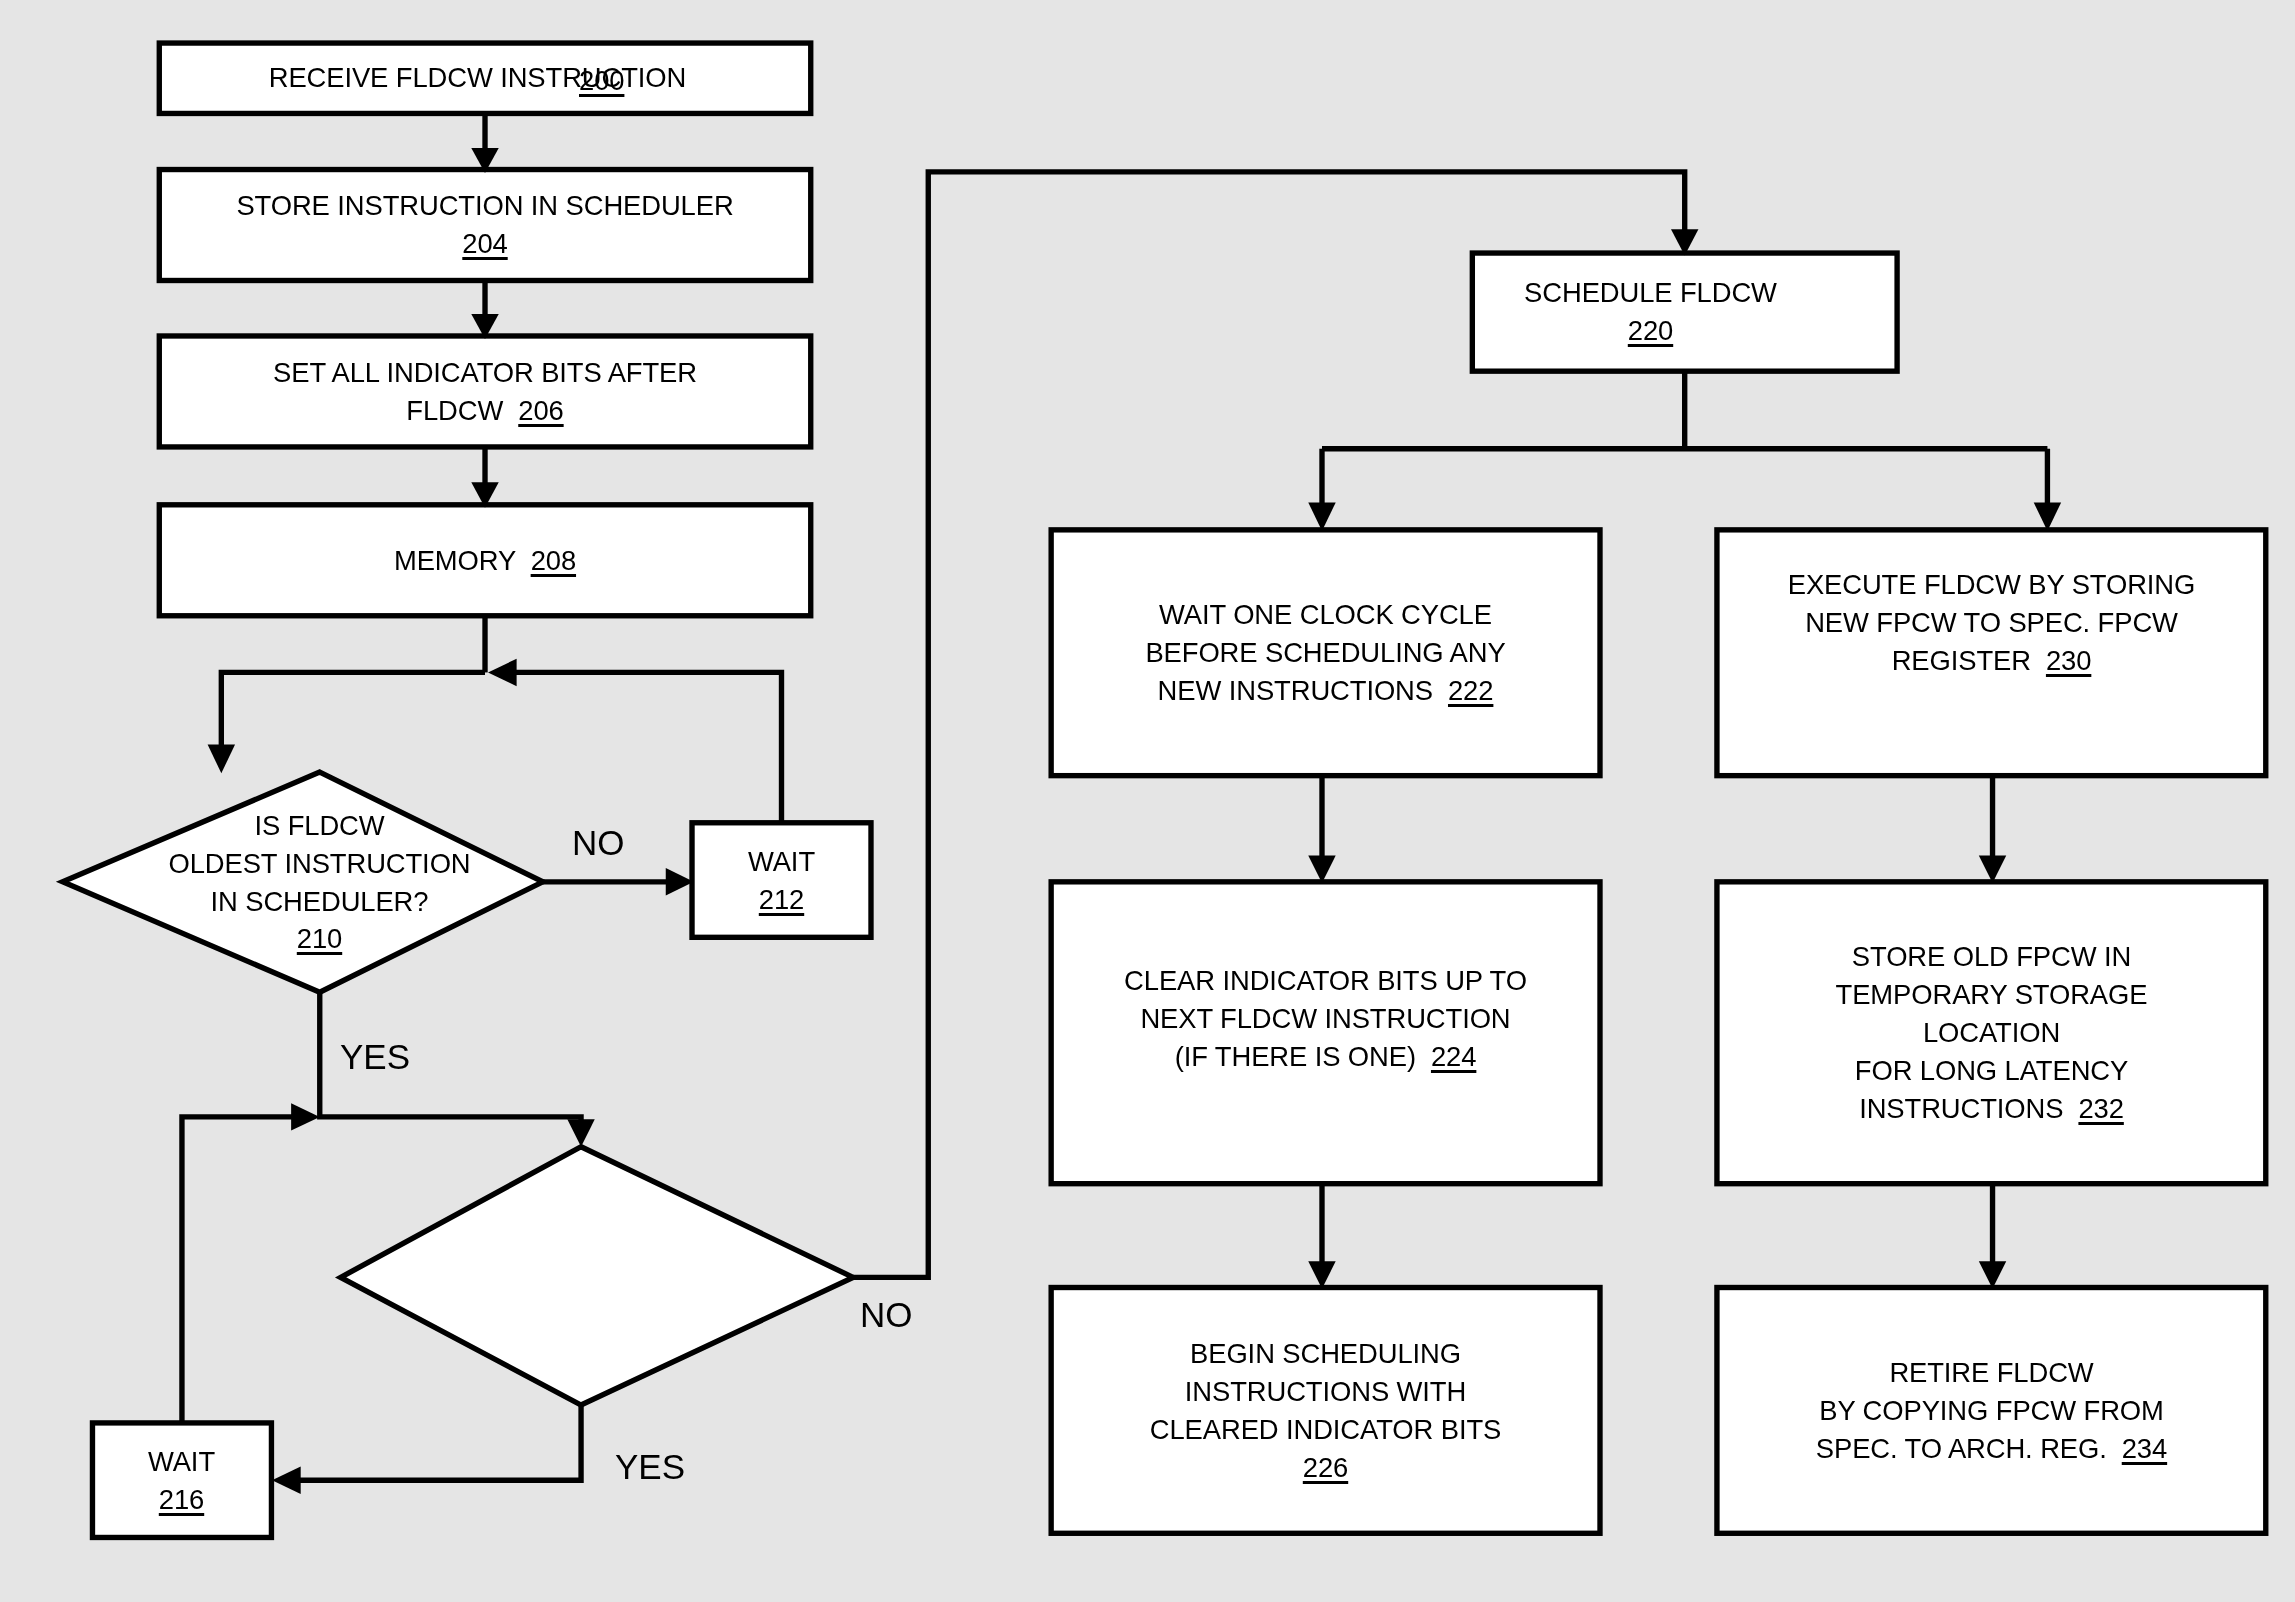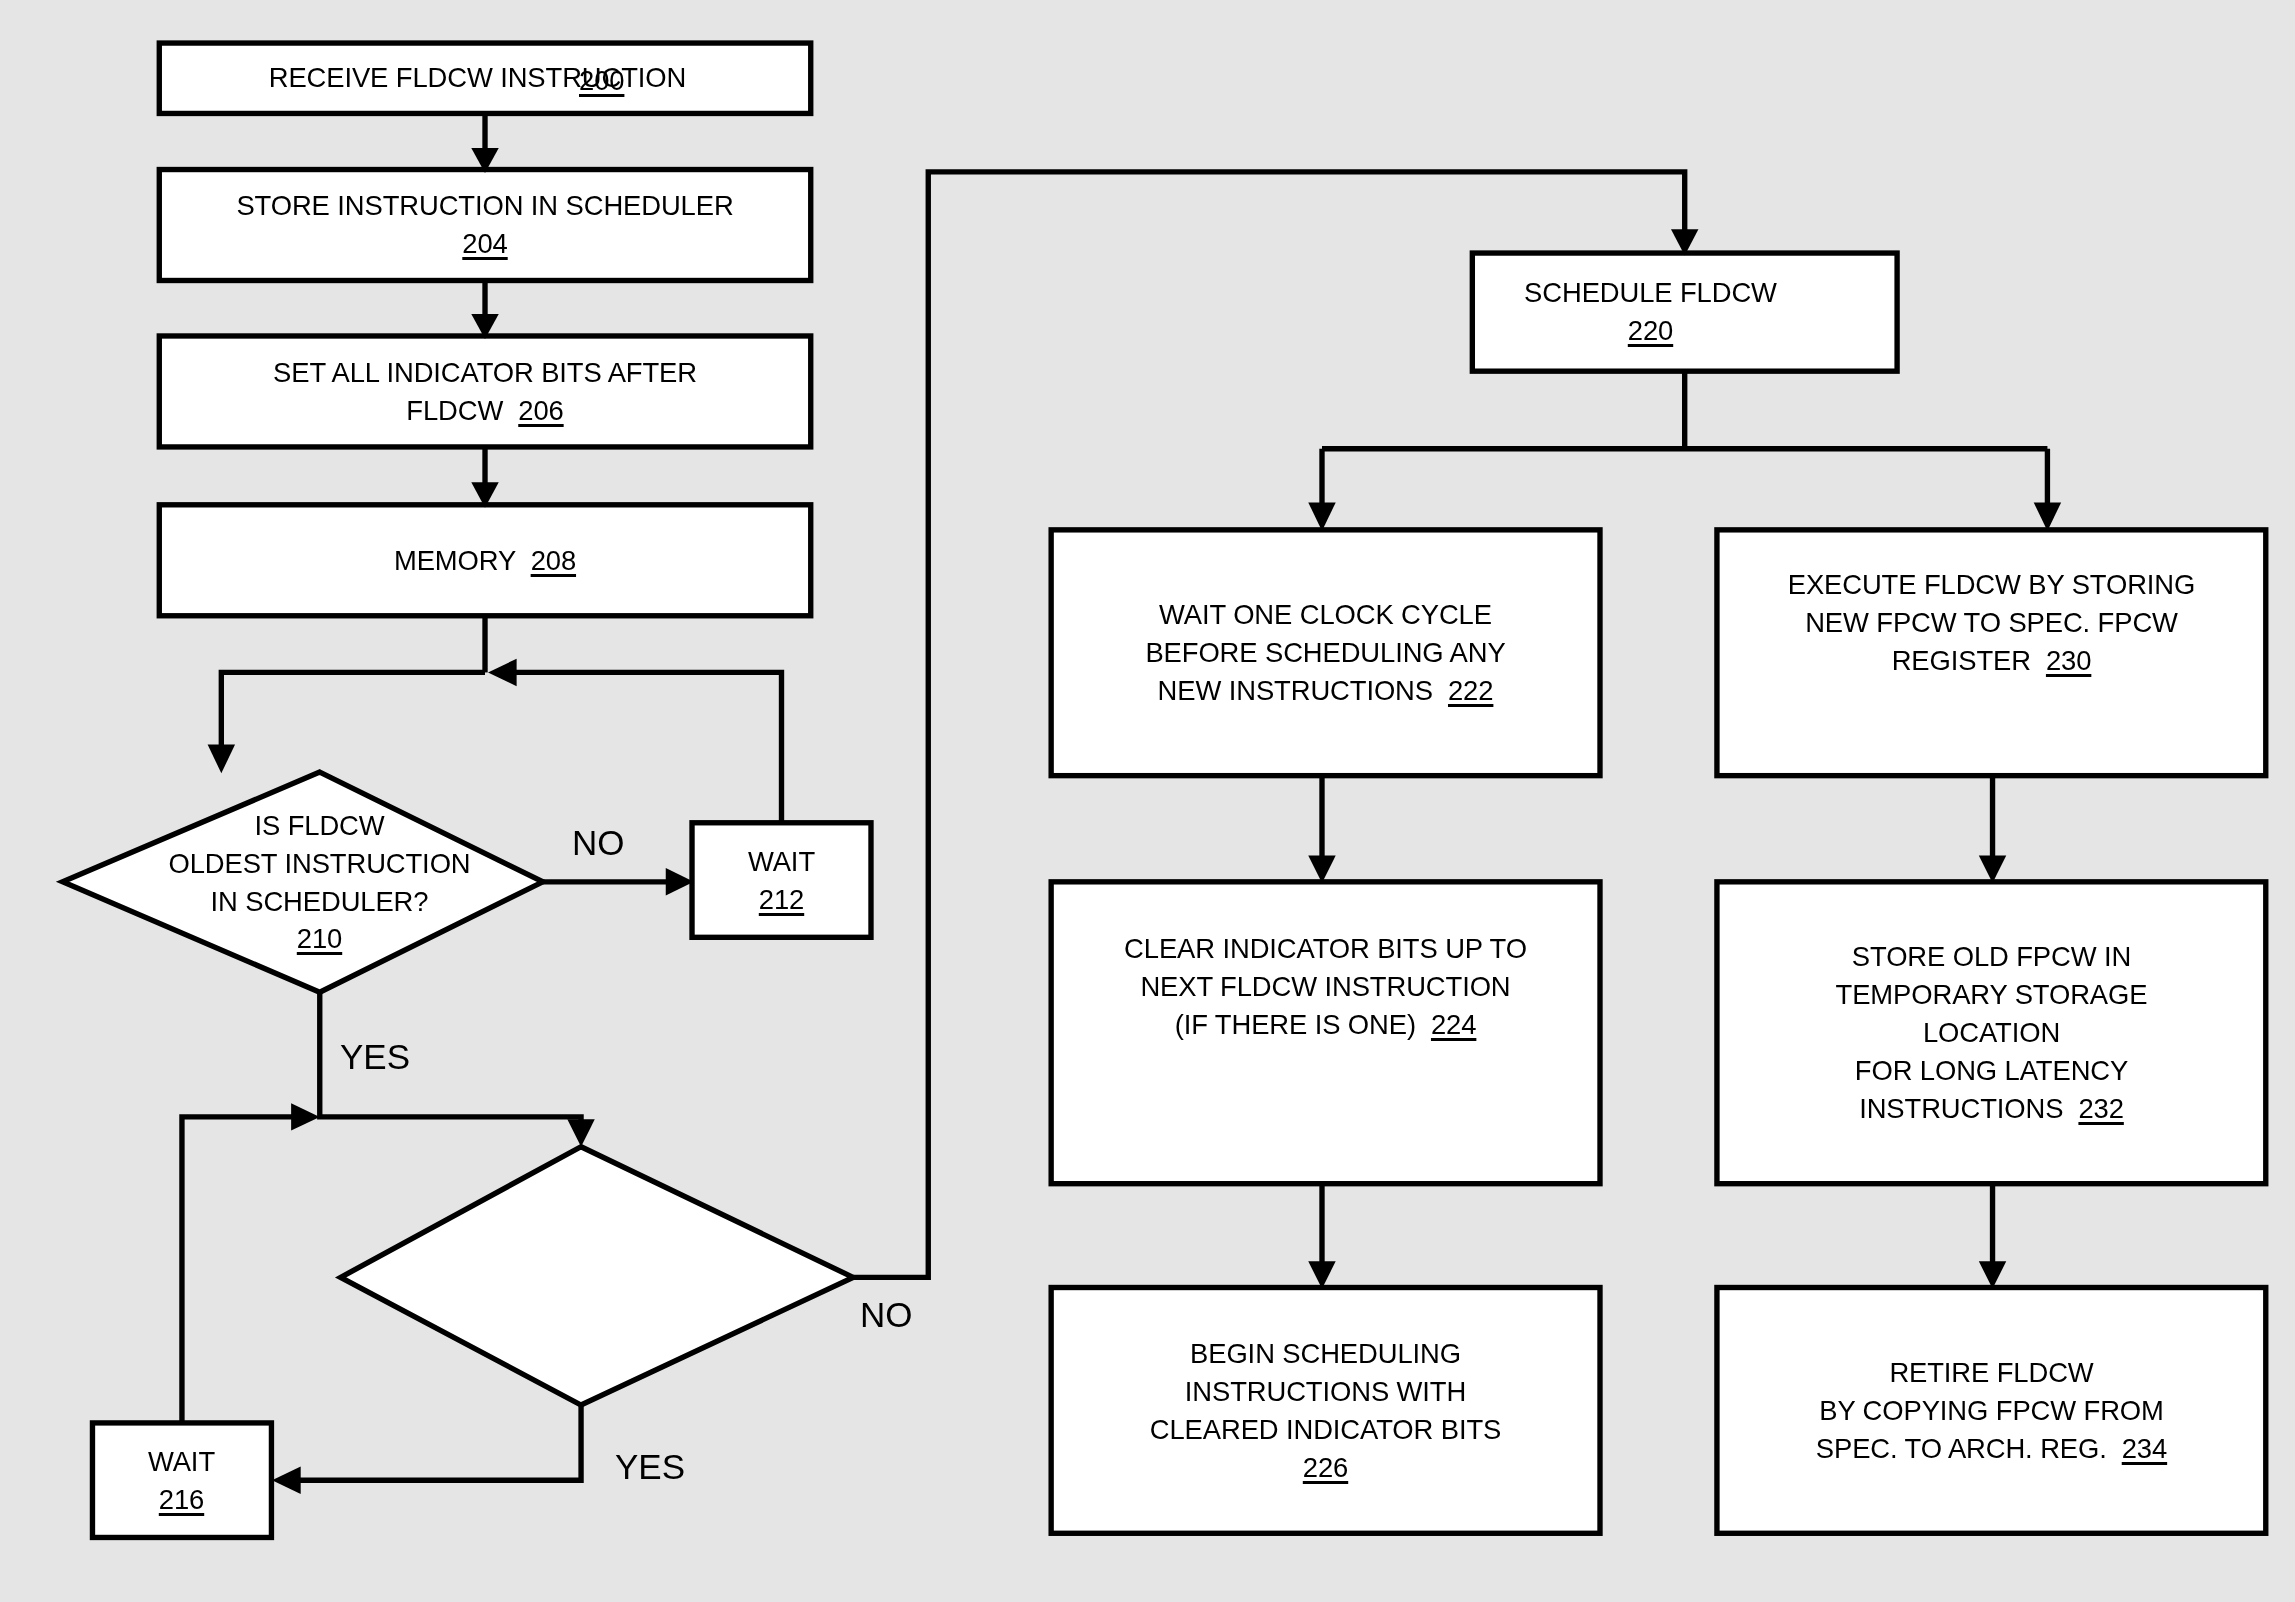--- a/index.html
+++ b/index.html
@@ -231,21 +231,21 @@
     <span class="ln">SCHEDULE FLDCW</span>
     <span class="ln ref">220</span>
   </div>
 
   <div class="node-text" style="left:1051px; top:530px; width:549px; height:246px;">
     <span class="ln">WAIT ONE CLOCK CYCLE</span>
     <span class="ln">BEFORE SCHEDULING ANY</span>
     <span class="ln"><span>NEW INSTRUCTIONS  </span><span class="ref">222</span></span>
   </div>
 
-  <div class="node-text" style="left:1051px; top:836px; width:549px; height:302px;">
+  <div class="node-text" style="left:1051px; top:868px; width:549px; height:302px;">
     <span class="ln">CLEAR INDICATOR BITS UP TO</span>
     <span class="ln">NEXT FLDCW INSTRUCTION</span>
     <span class="ln"><span>(IF THERE IS ONE)  </span><span class="ref">224</span></span>
   </div>
 
   <div class="node-text" style="left:1051px; top:1288px; width:549px; height:246px;">
     <span class="ln">BEGIN SCHEDULING</span>
     <span class="ln">INSTRUCTIONS WITH</span>
     <span class="ln">CLEARED INDICATOR BITS</span>
     <span class="ln ref">226</span>

